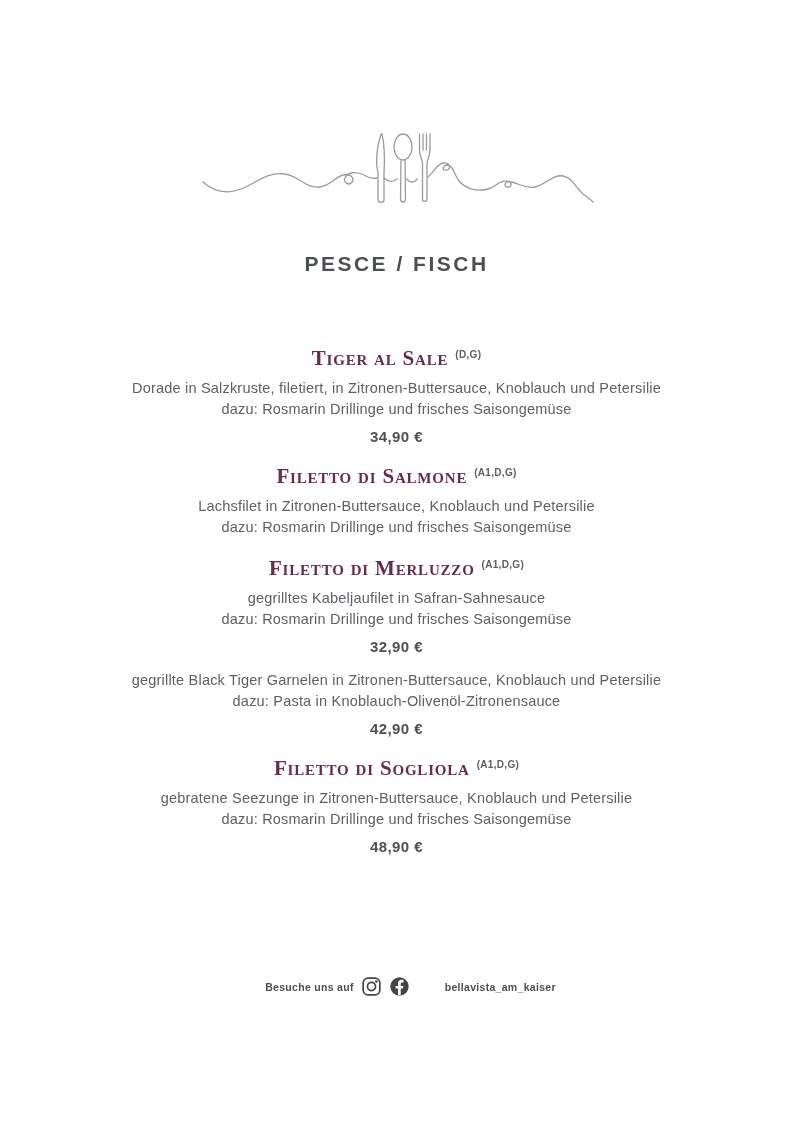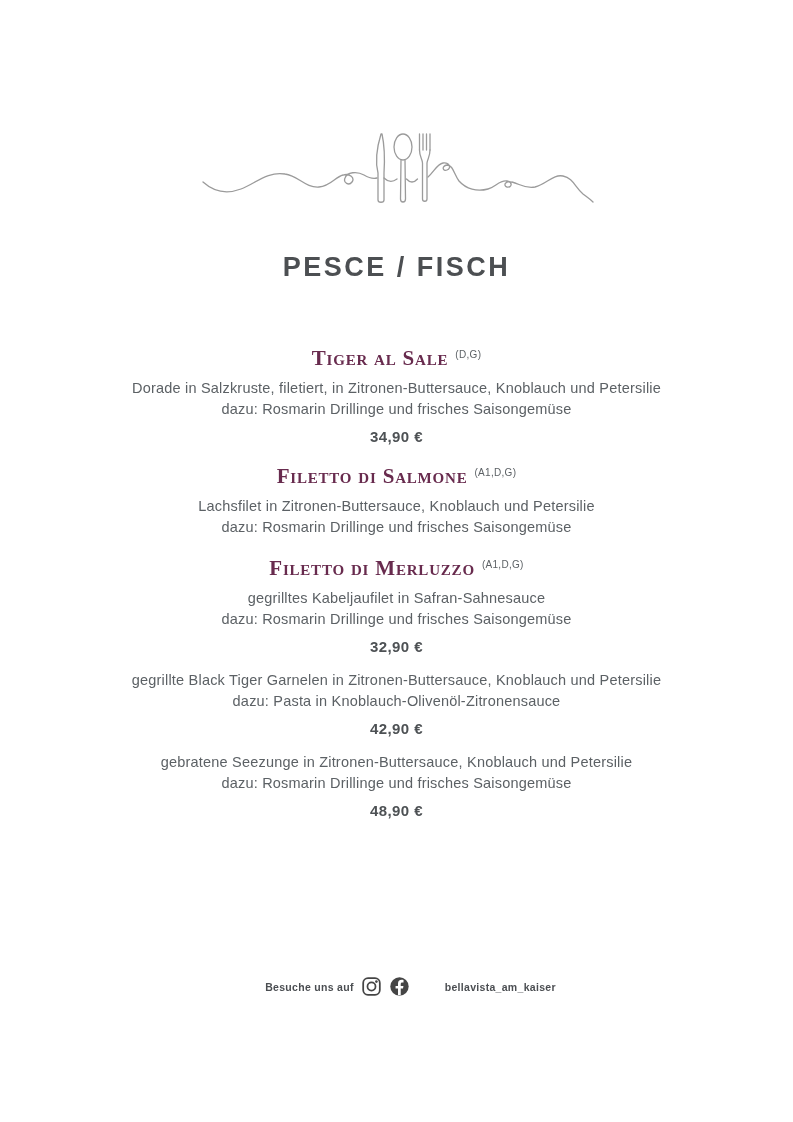--- a/index.html
+++ b/index.html
@@ -21,21 +21,21 @@
     width: 400px;
     height: 102px;
   }
   .page-title {
     position: absolute;
     top: 252px;
     left: 0;
     width: 100%;
     text-align: center;
     font-family: "Liberation Sans", sans-serif;
-    font-size: 27px;
+    font-size: 21px;
     font-weight: 700;
     letter-spacing: 2.5px;
     color: #4c4f52;
   }
   .menu {
     position: absolute;
     top: 342px;
     left: 0;
     width: 100%;
     text-align: center;
@@ -47,21 +47,21 @@
     font-weight: 700;
     font-size: 21px;
     letter-spacing: 0.8px;
     color: #682b4e;
     line-height: 26px;
   }
   .allergens {
     font-family: "Liberation Sans", sans-serif;
     font-variant: normal;
     font-size: 10px;
-    font-weight: 400;
+    font-weight: 700;
     letter-spacing: 0.3px;
     color: #5c6165;
     vertical-align: 7px;
     margin-left: 7px;
   }
   .desc {
     margin-top: 7px;
     font-size: 14.5px;
     line-height: 20.5px;
     color: #5c6165;
@@ -135,20 +135,21 @@
       <p class="desc"><span>gegrilltes Kabeljaufilet in Safran-Sahnesauce</span><br><span>dazu: Rosmarin Drillinge und frisches Saisongemüse</span></p>
       <p class="price">32,90 €</p>
     </section>
 
     <section class="item">
       <p class="desc"><span>gegrillte Black Tiger Garnelen in Zitronen-Buttersauce, Knoblauch und Petersilie</span><br><span>dazu: Pasta in Knoblauch-Olivenöl-Zitronensauce</span></p>
       <p class="price">42,90 €</p>
     </section>
 
     <section class="item">
+      <h2 class="item-name"><span>Filetto di Sogliola</span><sup class="allergens">(A1,D,G)</sup></h2>
       <p class="desc"><span>gebratene Seezunge in Zitronen-Buttersauce, Knoblauch und Petersilie</span><br><span>dazu: Rosmarin Drillinge und frisches Saisongemüse</span></p>
       <p class="price">48,90 €</p>
     </section>
 
   </div>
 
   <div class="footer">
     <span class="footer-label">Besuche uns auf</span>
     <svg class="social-icon" viewBox="0 0 24 24">
       <rect x="2.5" y="2.5" width="19" height="19" rx="5.5" fill="none" stroke="#454545" stroke-width="2"></rect>

